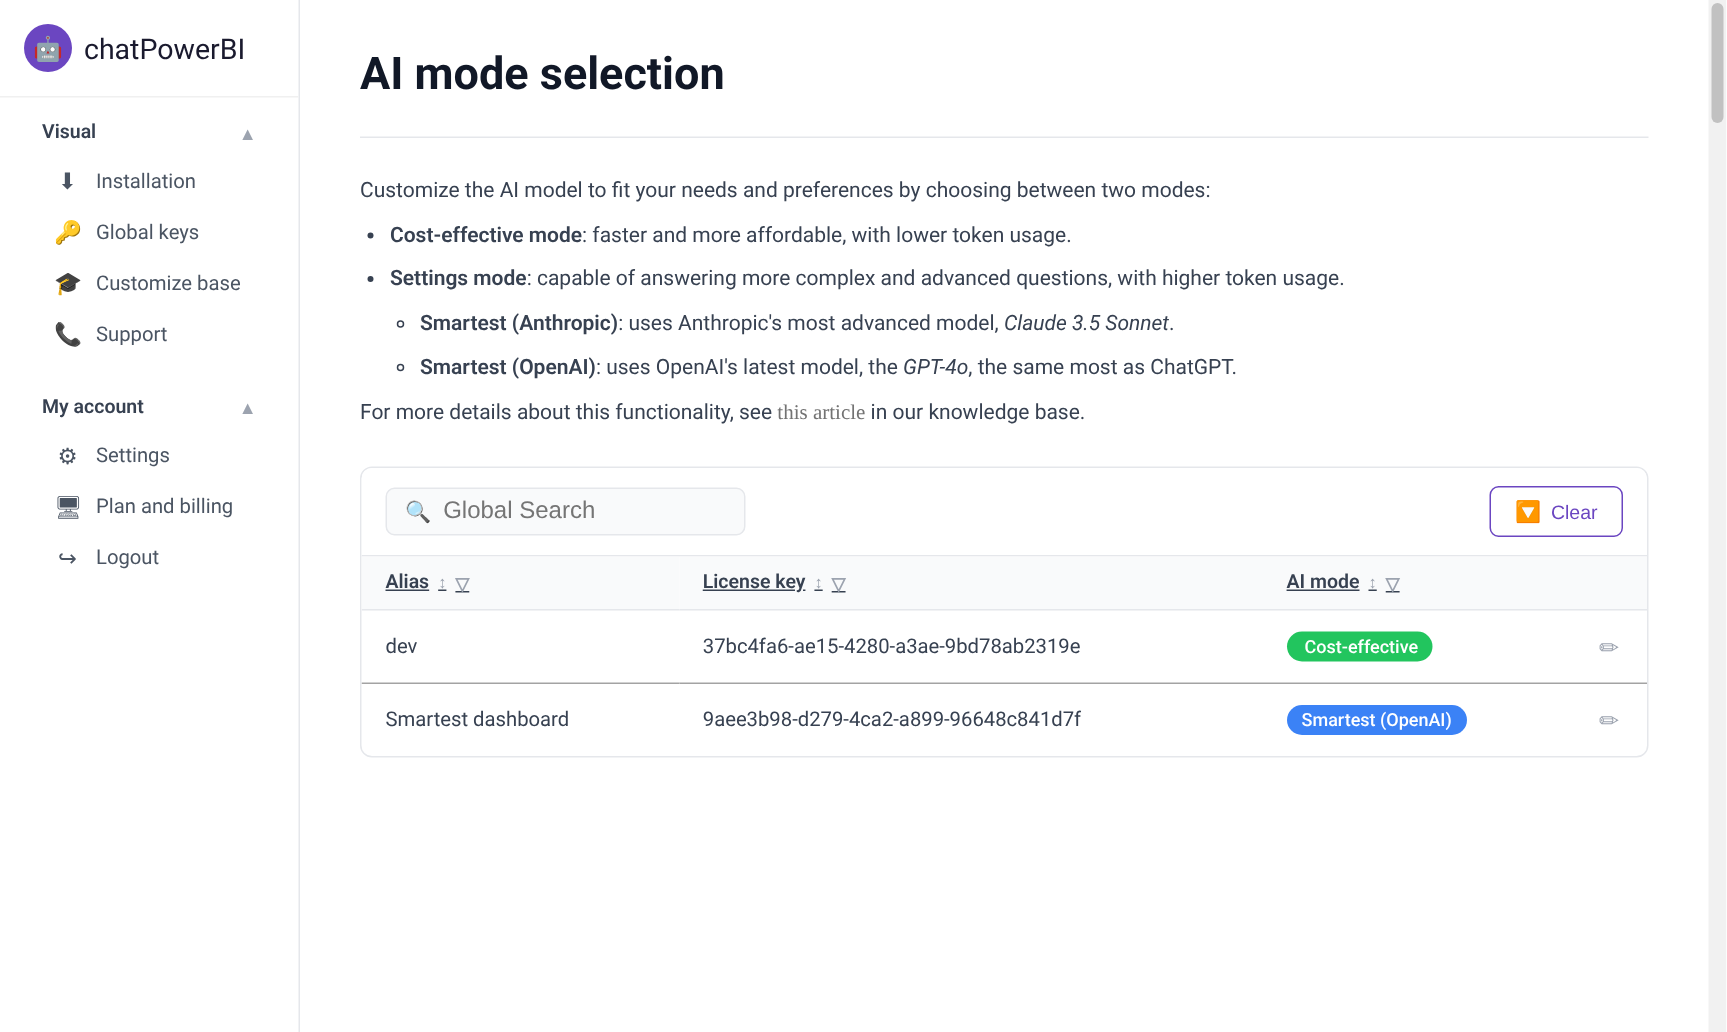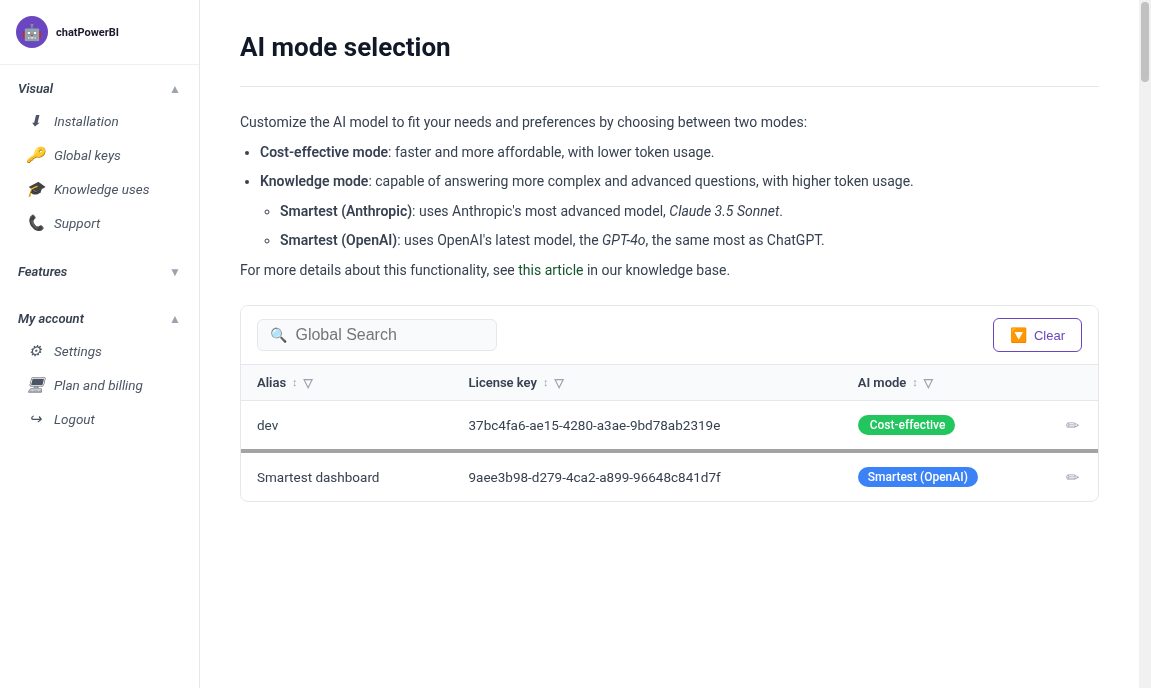--- a/index.html
+++ b/index.html
@@ -37,28 +37,27 @@
       height: 32px;
       border-radius: 50%;
       background: #6b46c1;
       display: flex;
       align-items: center;
       justify-content: center;
       color: white;
       font-size: 16px;
     }
     .logo-text {
-      font-weight: 700;
-      font-size: 11px;
+      font-weight: 400;
+      font-size: 19px;
       color: #1a1a2e;
     }
 
     .sidebar-section {
-      padding: 8px 2px;
-      font-style: italic;
+      padding: 8px 12px;
     }
     .sidebar-section-header {
       display: flex;
       align-items: center;
       justify-content: space-between;
       padding: 8px 16px;
       font-weight: 600;
       font-size: 13px;
       color: #374151;
       cursor: pointer;
@@ -87,21 +86,21 @@
 
     
     .main {
       flex: 1;
       overflow-y: auto;
       padding: 32px 40px;
       background: #fff;
     }
 
     .page-title {
-      font-size: 26px;
+      font-size: 30px;
       font-weight: 700;
       color: #111827;
       margin-bottom: 24px;
     }
 
     .divider {
       border: none;
       border-top: 1px solid #e5e7eb;
       margin-bottom: 24px;
     }
@@ -120,23 +119,24 @@
       margin-bottom: 6px;
       line-height: 1.6;
     }
     .description b {
       font-weight: 600;
     }
     .description em {
       font-style: italic;
     }
     .link-text {
-      color: #14532d;
+      color: #737373;
       text-decoration: none;
       cursor: pointer;
+      font-family: Liberation Serif, serif;
     }
 
     
     .table-container {
       margin-top: 24px;
       border: 1px solid #e5e7eb;
       border-radius: 8px;
       overflow: hidden;
     }
 
@@ -194,41 +194,42 @@
     .data-table thead {
       background: #f9fafb;
     }
     .data-table th {
       padding: 10px 16px;
       text-align: left;
       font-size: 13px;
       font-weight: 600;
       color: #374151;
       border-bottom: 1px solid #e5e7eb;
+      text-decoration: underline;
     }
     .data-table th .col-header-inner {
       display: flex;
       align-items: center;
       gap: 6px;
     }
     .sort-icon {
       color: #9ca3af;
       font-size: 11px;
       cursor: pointer;
     }
     .filter-icon {
       color: #9ca3af;
       font-size: 12px;
       cursor: pointer;
     }
     .data-table td {
       padding: 14px 16px;
       font-size: 13.5px;
       color: #374151;
-      border-bottom: 4px solid #a3a3a3;
+      border-bottom: 1px solid #a3a3a3;
       vertical-align: middle;
     }
     .data-table tr:last-child td {
       border-bottom: none;
     }
 
     .badge {
       display: inline-block;
       padding: 3px 10px;
       border-radius: 12px;
@@ -295,34 +296,28 @@
     <a class="sidebar-item">
       <span class="sidebar-item-icon">⬇</span>
       <span>Installation</span>
     </a>
     <a class="sidebar-item">
       <span class="sidebar-item-icon">🔑</span>
       <span>Global keys</span>
     </a>
     <a class="sidebar-item">
       <span class="sidebar-item-icon">🎓</span>
-      <span>Knowledge uses</span>
+      <span>Customize base</span>
     </a>
     <a class="sidebar-item">
       <span class="sidebar-item-icon">📞</span>
       <span>Support</span>
     </a>
   </div>
 
-  <div class="sidebar-section">
-    <div class="sidebar-section-header">
-      <span>Features</span>
-      <span class="chevron-icon">▼</span>
-    </div>
-  </div>
 
   <div class="sidebar-section">
     <div class="sidebar-section-header">
       <span>My account</span>
       <span class="chevron-icon">▲</span>
     </div>
     <a class="sidebar-item">
       <span class="sidebar-item-icon">⚙</span>
       <span>Settings</span>
     </a>
@@ -341,21 +336,21 @@
   <h1 class="page-title">AI mode selection</h1>
   <hr class="divider">
 
   <div class="description">
     <p>Customize the AI model to fit your needs and preferences by choosing between two modes:</p>
     <ul>
       <li>
         <b>Cost-effective mode</b><span>: faster and more affordable, with lower token usage.</span>
       </li>
       <li>
-        <b>Knowledge mode</b><span>: capable of answering more complex and advanced questions, with higher token usage.</span>
+        <b>Settings mode</b><span>: capable of answering more complex and advanced questions, with higher token usage.</span>
         <ul>
           <li>
             <b>Smartest (Anthropic)</b><span>: uses Anthropic's most advanced model, </span><em>Claude 3.5 Sonnet</em><span>.</span>
           </li>
           <li>
             <b>Smartest (OpenAI)</b><span>: uses OpenAI's latest model, the </span><em>GPT-4o</em><span>, the same most as ChatGPT.</span>
           </li>
         </ul>
       </li>
     </ul>

